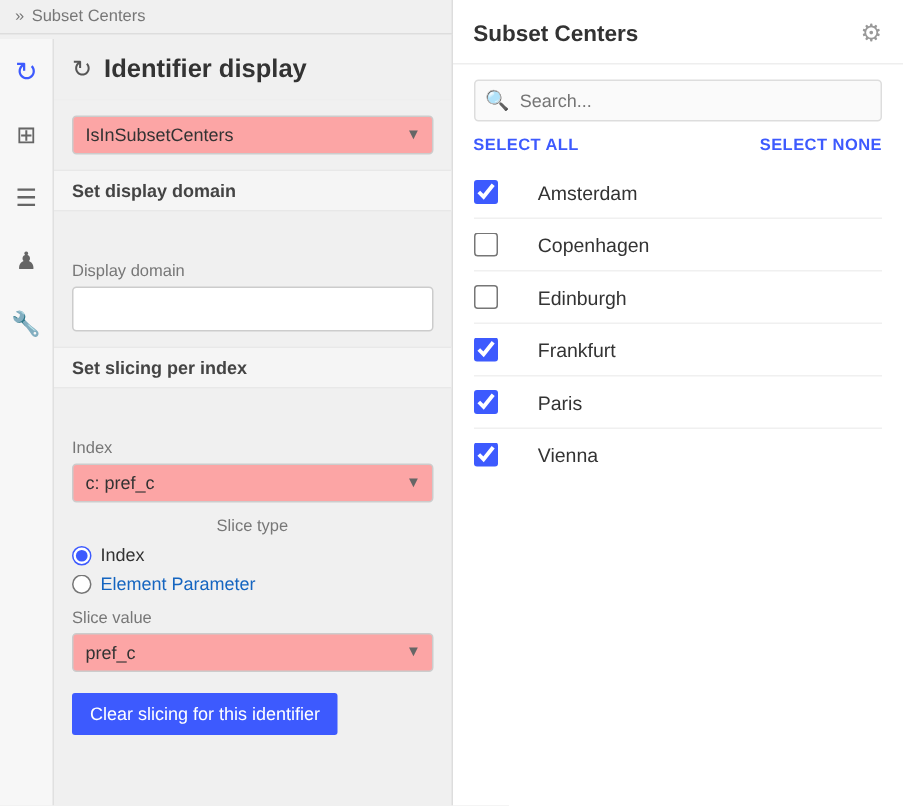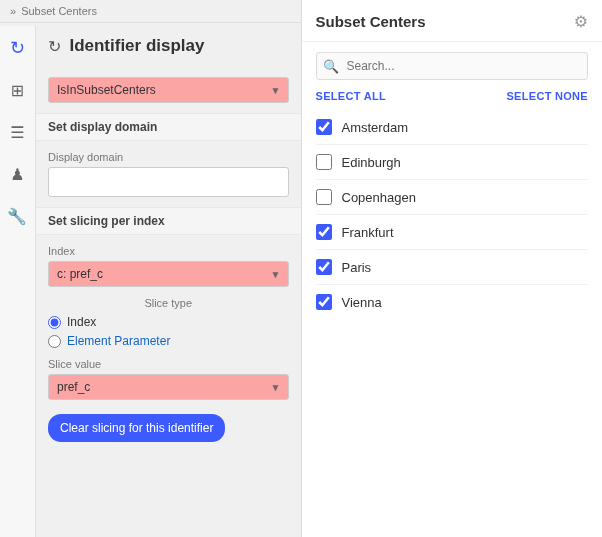--- a/index.html
+++ b/index.html
@@ -109,21 +109,21 @@
       font-weight: bold;
       color: #444;
       border-top: 1px solid #e8e8e8;
       border-bottom: 1px solid #e8e8e8;
     }
 
     .field-label {
       font-size: 11px;
       color: #777;
       margin-bottom: 4px;
-      margin-top: 0;
+      margin-top: 24px;
     }
 
     .text-input {
       width: 100%;
       padding: 5px 8px;
       border: 1px solid #ccc;
       border-radius: 3px;
       font-size: 12px;
       color: #333;
       height: 30px;
@@ -151,21 +151,21 @@
 
     .radio-item.active-link {
       color: #1565c0;
     }
 
     .clear-btn {
       margin-top: 14px;
       background: #3d5afe;
       color: #fff;
       border: none;
-      border-radius: 13px;
+      border-radius: 2px;
       padding: 7px 12px;
       font-size: 12px;
       cursor: pointer;
       width: auto;
     }
 
     
     .right-panel {
       flex: 1;
       background: #fff;
@@ -237,21 +237,21 @@
 
     .checkbox-list {
       flex: 1;
       overflow-y: auto;
       padding: 0 14px;
     }
 
     .checkbox-item {
       display: flex;
       align-items: center;
-      gap: 10px;
+      gap: 27px;
       padding: 9px 0;
       border-bottom: 1px solid #f0f0f0;
       font-size: 13px;
       color: #333;
       cursor: pointer;
     }
 
     .checkbox-item:last-child {
       border-bottom: none;
     }
@@ -356,25 +356,25 @@
       <button class="select-control-btn">SELECT NONE</button>
     </div>
 
     <div class="checkbox-list">
       <label class="checkbox-item">
         <input type="checkbox" checked="" style="">
         <span>Amsterdam</span>
       </label>
       <label class="checkbox-item">
         <input type="checkbox" style="">
+        <span>Copenhagen</span>
+      </label>
+      <label class="checkbox-item">
+        <input type="checkbox" style="">
         <span>Edinburgh</span>
-      </label>
-      <label class="checkbox-item">
-        <input type="checkbox" style="">
-        <span>Copenhagen</span>
       </label>
       <label class="checkbox-item">
         <input type="checkbox" checked="" style="">
         <span>Frankfurt</span>
       </label>
       <label class="checkbox-item">
         <input type="checkbox" checked="" style="">
         <span>Paris</span>
       </label>
       <label class="checkbox-item">

